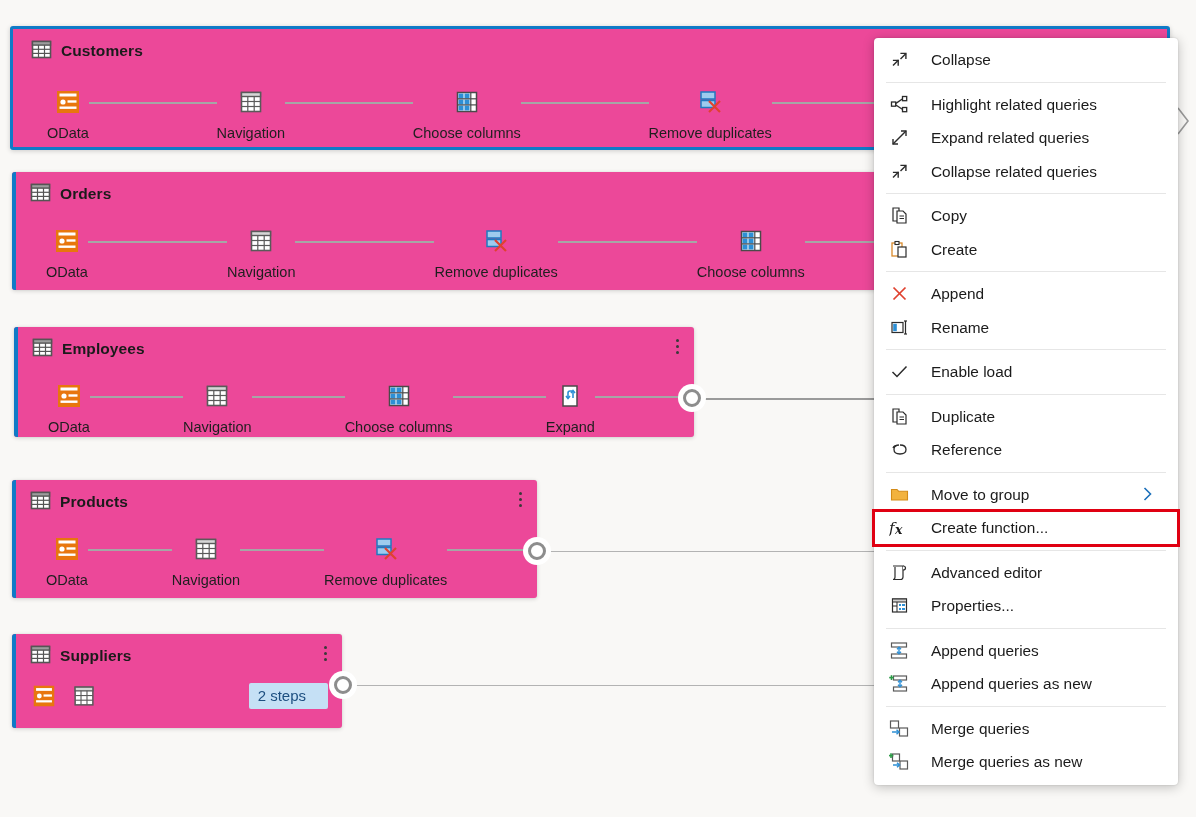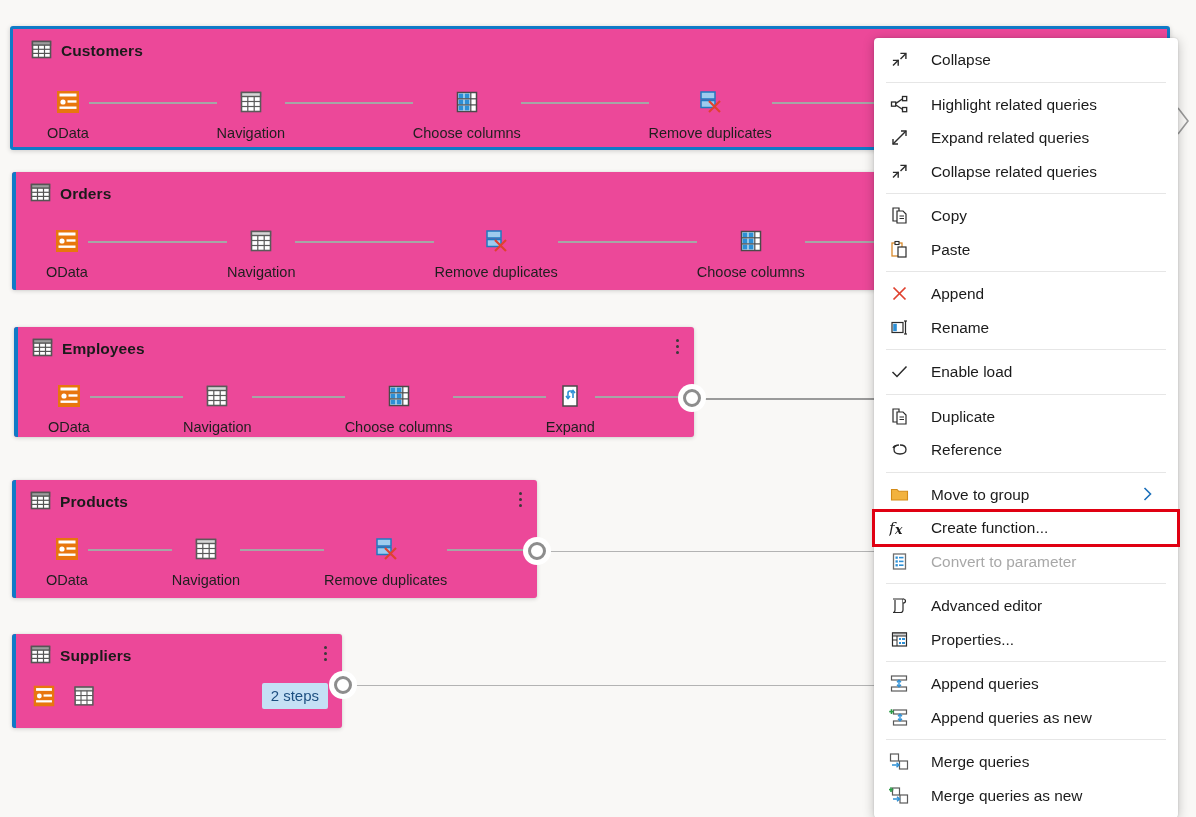--- a/index.html
+++ b/index.html
@@ -79,21 +79,21 @@
   .collapsed-row {
     position: absolute; left: 18px; right: 14px; top: 48px;
     display: flex; align-items: center;
   }
   .collapsed-row .ico { width: 28px; height: 28px; margin-right: 12px; }
   .steps-badge {
     margin-left: auto;
     background: #c5e0f5;
     color: #1d4f80;
     font-size: 15px;
-    padding: 4px 9px 5px 9px;
+    padding: 4px 22px 5px 9px;
     border-radius: 2px;
     white-space: nowrap;
   }
 
   
   .node {
     position: absolute;
     width: 18px; height: 18px; border-radius: 50%;
     background: #ffffff; border: 3px solid #8d8d8d;
     z-index: 6;
@@ -659,21 +659,21 @@
     </div>
 
     <div class="mi">
       <span class="mi-ico">
         <svg width="19" height="19" viewBox="0 0 19 19">
           <rect x="2" y="3" width="10" height="13" fill="#fff" stroke="#d98a2b" stroke-width="1.3"></rect>
           <rect x="5" y="1.5" width="4" height="3" fill="#fff" stroke="#2b2b2b" stroke-width="1.1"></rect>
           <rect x="8" y="7" width="8" height="10" fill="#fff" stroke="#2b2b2b" stroke-width="1.2"></rect>
         </svg>
       </span>
-      <span class="mi-label">Paste</span>
+      <span class="mi-label">Create</span>
     </div>
 
     <div class="sep"></div>
 
     <div class="mi">
       <span class="mi-ico">
         <svg width="19" height="19" viewBox="0 0 19 19">
           <line x1="3.5" y1="3.5" x2="15.5" y2="15.5" stroke="#e0412f" stroke-width="1.7"></line>
           <line x1="15.5" y1="3.5" x2="3.5" y2="15.5" stroke="#e0412f" stroke-width="1.7"></line>
         </svg>
@@ -748,34 +748,20 @@
     <div class="mi highlighted">
       <span class="mi-ico">
         <svg width="20" height="19" viewBox="0 0 20 19">
           <text x="0" y="14.5" font-family="DejaVu Serif, serif" font-size="15" font-style="italic" fill="#1b1b1b">f</text>
           <text x="6" y="15.5" font-family="DejaVu Serif, serif" font-size="12.5" font-style="italic" font-weight="bold" fill="#1b1b1b">x</text>
         </svg>
       </span>
       <span class="mi-label">Create function...</span>
     </div>
 
-    <div class="mi disabled">
-      <span class="mi-ico">
-        <svg width="19" height="19" viewBox="0 0 19 19">
-          <rect x="3.5" y="2" width="12" height="15" fill="#fff" stroke="#6d6d6d" stroke-width="1.3"></rect>
-          <rect x="5.5" y="4.5" width="2.3" height="2.3" fill="#2d8fd5"></rect>
-          <rect x="5.5" y="8.3" width="2.3" height="2.3" fill="#2d8fd5"></rect>
-          <rect x="5.5" y="12.1" width="2.3" height="2.3" fill="#2d8fd5"></rect>
-          <rect x="9" y="4.8" width="4.5" height="1.6" fill="#2d8fd5"></rect>
-          <rect x="9" y="8.6" width="4.5" height="1.6" fill="#2d8fd5"></rect>
-          <rect x="9" y="12.4" width="4.5" height="1.6" fill="#2d8fd5"></rect>
-        </svg>
-      </span>
-      <span class="mi-label">Convert to parameter</span>
-    </div>
 
     <div class="sep"></div>
 
     <div class="mi">
       <span class="mi-ico">
         <svg width="19" height="19" viewBox="0 0 19 19">
           <path d="M3,3 L13,3 L13,14 Q13,16.5 10.5,16.5 L3,16.5 Q5,16.5 5,14 L5,4" fill="#fff" stroke="#2b2b2b" stroke-width="1.2"></path>
           <path d="M13,3 Q15.5,3 15.5,5 Q15.5,7 13,7" fill="#fff" stroke="#2b2b2b" stroke-width="1.2"></path>
         </svg>
       </span>

